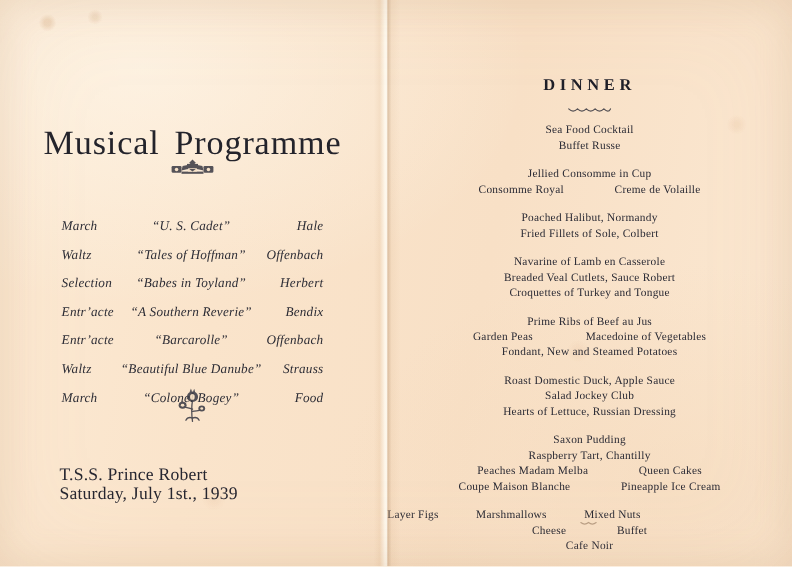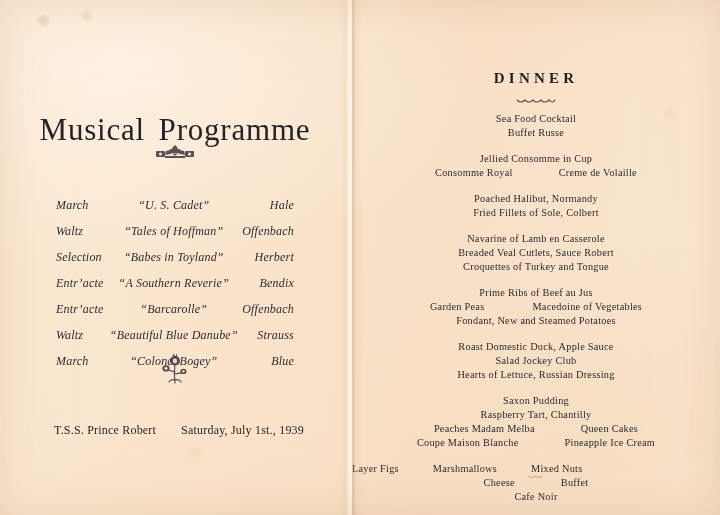--- a/index.html
+++ b/index.html
@@ -117,23 +117,24 @@
   }
   #sprig-ornament svg { display: inline-block; opacity: 0.88; }
 
   #programme-footer {
     position: absolute;
     top: 423px;
     left: 54px;
     width: 250px;
     display: flex;
     justify-content: space-between;
-    font-size: 12px;
+    font-size: 16px;
     letter-spacing: 0.2px;
     color: #262630;
+    flex-direction: column;
   }
   #programme-footer span { white-space: nowrap; }
 
   
   #dinner-title {
     position: absolute;
     top: 70px;
     left: 0;
     width: 368px;
     text-align: center;
@@ -246,21 +247,21 @@
           <td class="pg-comp">Offenbach</td>
         </tr>
         <tr>
           <td class="pg-form">Waltz</td>
           <td class="pg-title">“Beautiful Blue Danube”</td>
           <td class="pg-comp">Strauss</td>
         </tr>
         <tr>
           <td class="pg-form">March</td>
           <td class="pg-title">“Colonel Bogey”</td>
-          <td class="pg-comp">Blue</td>
+          <td class="pg-comp">Food</td>
         </tr>
       </tbody>
     </table>
 
     <div id="sprig-ornament">
       <svg width="28" height="34" viewBox="0 0 28 34" aria-hidden="true">
         <g fill="none" stroke="#3c3c46" stroke-width="1.2" stroke-linecap="round">
           <path d="M14 31 C13 24 13 18 14 12"></path>
           <path d="M14 20 C10 18 7 19 5 17"></path>
           <path d="M14 22 C18 21 20 22 22 20"></path>

